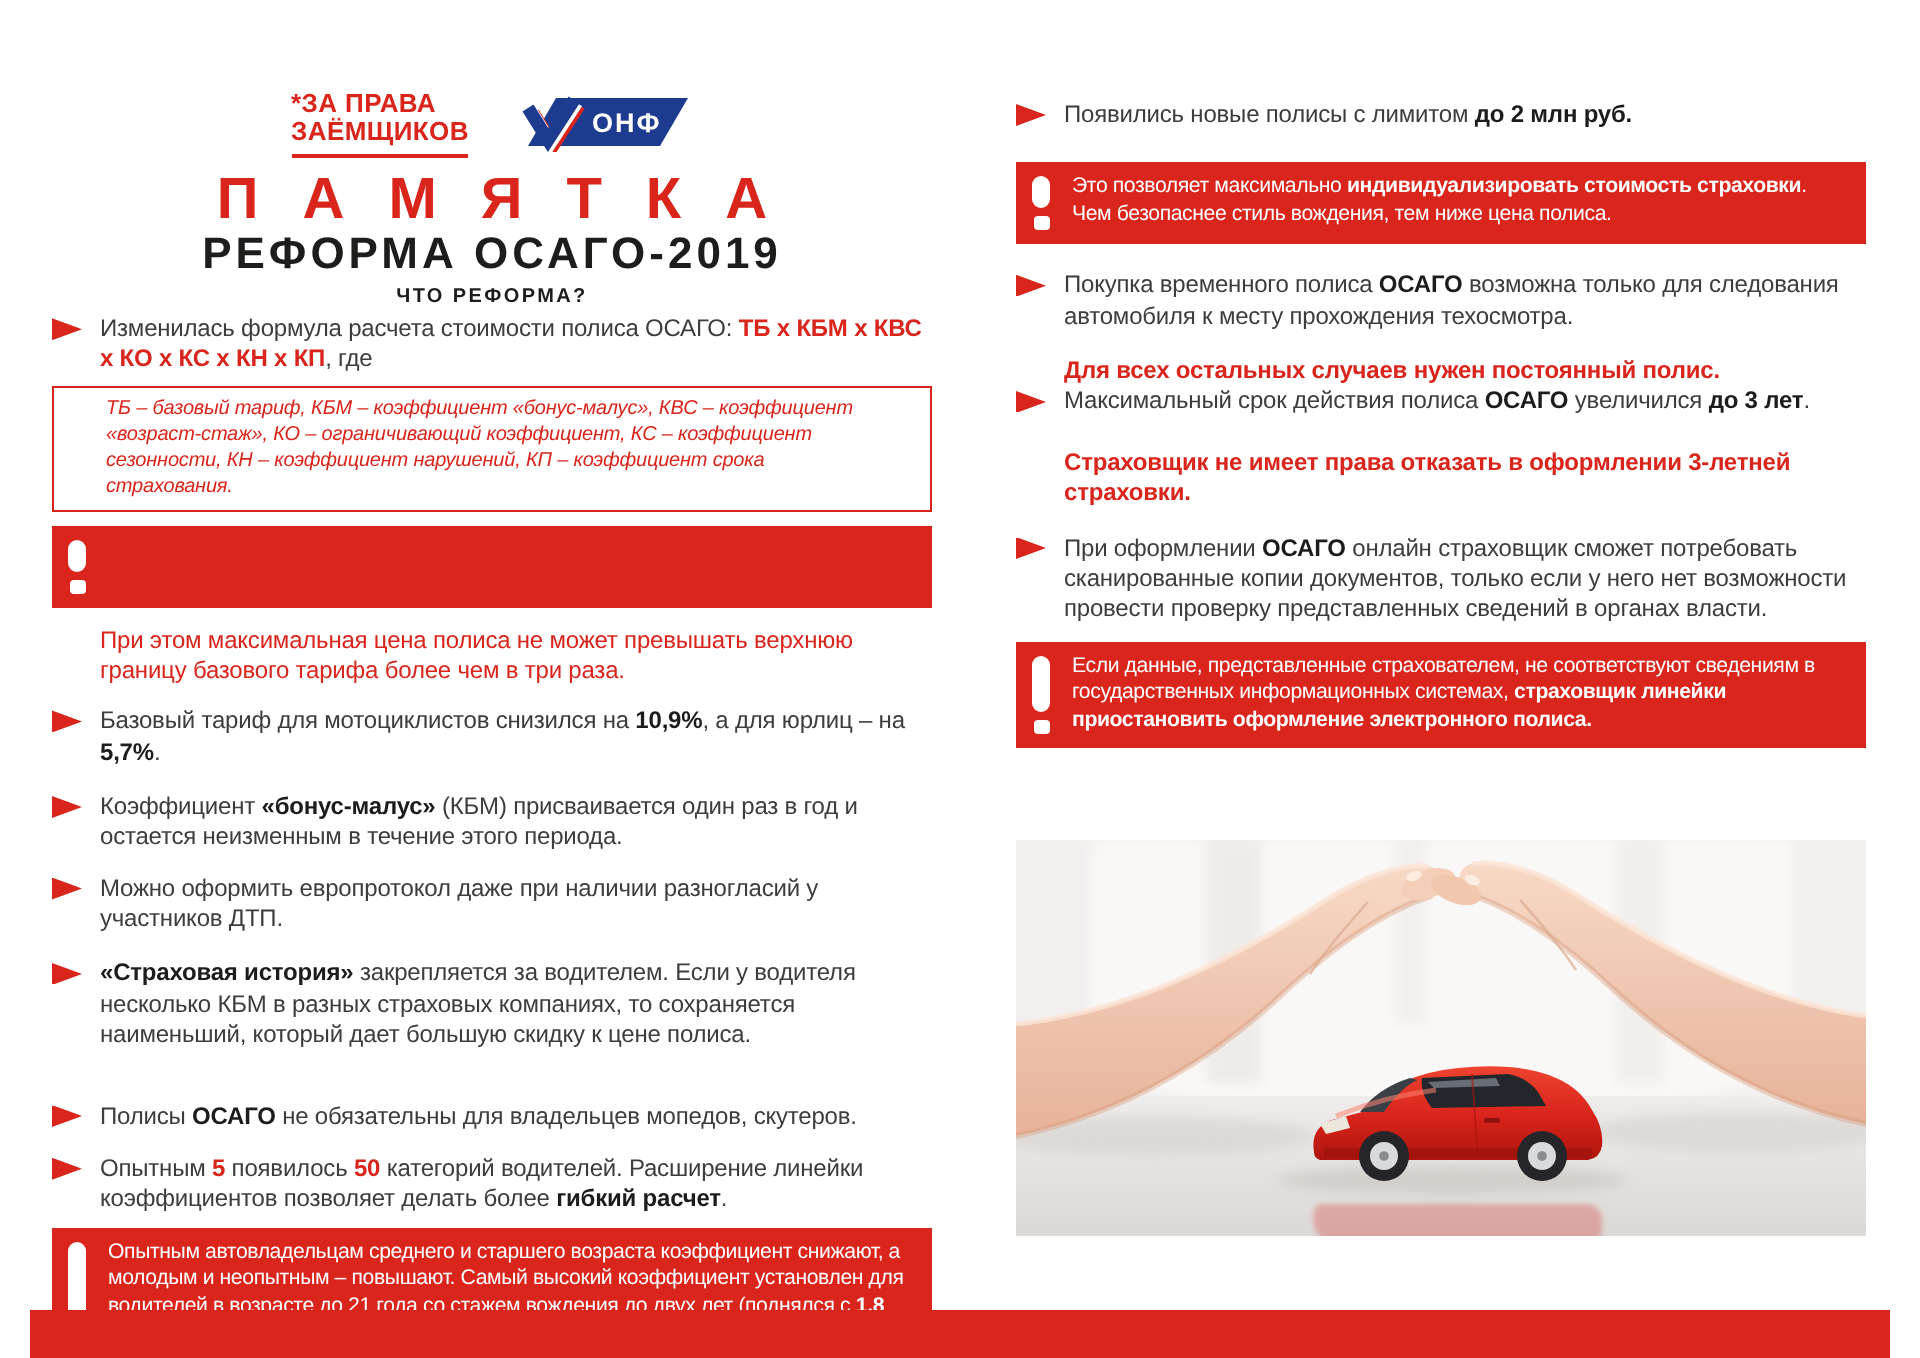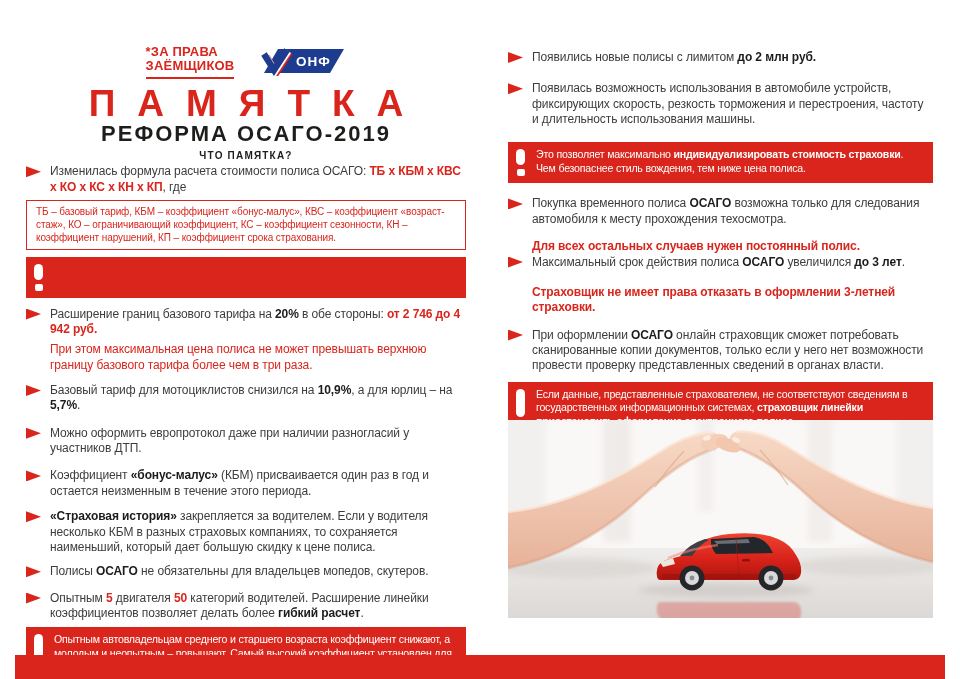--- a/index.html
+++ b/index.html
@@ -14,31 +14,31 @@
 
   
   .col-left{position:absolute;left:26px;top:0;width:440px;}
   .col-right{position:absolute;left:508px;top:0;width:425px;}
 
   
   .logos{display:flex;justify-content:center;align-items:flex-start;gap:26px;margin-top:45px;height:32px;}
   .zpz{color:var(--red);font-weight:700;font-size:13px;line-height:1.1;letter-spacing:.2px;}
   .zpz-underline{height:2px;background:var(--red);margin-top:3px;}
   .onf{width:86px;height:30px;margin-top:1px;}
-  .title{color:var(--red);font-size:37px;font-weight:700;line-height:.9;letter-spacing:22px;padding-left:22px;text-align:center;margin-top:10px;}
+  .title{color:var(--red);font-size:29px;font-weight:700;line-height:.9;letter-spacing:22px;padding-left:22px;text-align:center;margin-top:10px;}
   .subtitle{color:#1d1d1b;font-size:22px;font-weight:700;line-height:1;letter-spacing:2px;text-align:center;margin-top:3px;}
   .tagline{color:#1d1d1b;font-size:10px;font-weight:700;letter-spacing:1.2px;text-align:center;margin-top:4px;line-height:13px;}
 
   
   .txt{font-size:12px;line-height:1.28;letter-spacing:-.1px;color:var(--ink);}
   .item{display:flex;align-items:flex-start;}
   .arrow{flex:0 0 15px;height:11px;margin:2px 9px 0 0;background:var(--red);
          clip-path:polygon(0 0,100% 50%,0 100%);}
   .note{padding-left:24px;}
-  .outline-box{border:1px solid var(--red);padding:4px 9px;}
+  .outline-box{border:1px solid var(--red);padding:4px 26px;font-style:italic;}
   .outline-box .txt{font-size:10px;line-height:1.32;color:var(--red);letter-spacing:-.1px;}
   .alert{background:var(--red);display:flex;align-items:stretch;padding:6px 12px 6px 8px;}
   .alert .txt{color:#fff;font-size:10.6px;letter-spacing:-.2px;line-height:1.3;}
   .excl{flex:0 0 9px;display:flex;flex-direction:column;align-items:center;margin:1px 11px 1px 0;}
   .excl-bar{width:9px;flex:1;min-height:16px;background:#fff;border-radius:4.5px;}
   .excl-dot{width:8px;height:7px;background:#fff;border-radius:2px;margin-top:4px;}
 
   
   .sg-p{}
   .sg-b{font-weight:700;color:var(--ink-b);}
@@ -69,96 +69,88 @@
           <path d="M4,8 L14,24 L27,4" stroke="#d9251c" stroke-width="6.5" fill="none" transform="translate(2.6,2.6)"></path>
           <path d="M4,8 L14,24 L27,4" stroke="#ffffff" stroke-width="6.5" fill="none" transform="translate(1.3,1.3)"></path>
           <path d="M4,8 L14,24 L27,4" stroke="#1e3c8f" stroke-width="6.5" fill="none"></path>
         </g>
         <text x="36" y="20" fill="#ffffff" font-size="13.5" font-weight="bold" letter-spacing="1" font-family="Liberation Sans, DejaVu Sans, sans-serif">ОНФ</text>
       </svg>
     </div>
 
     <h1 class="title">ПАМЯТКА</h1>
     <h2 class="subtitle">РЕФОРМА ОСАГО-2019</h2>
-    <div class="tagline">ЧТО ПАМЯТКА?</div>
+    <div class="tagline">ЧТО РЕФОРМА?</div>
 
     <div class="item" style="margin:2px 0 5px 0">
       <span class="arrow"></span>
       <p class="txt"><span class="sg-p">Изменилась формула расчета стоимости полиса ОСАГО: </span><span class="sg-rb">ТБ х КБМ х КВС х КО х КС х КН х КП</span><span class="sg-p">, где</span></p>
     </div>
 
     <div class="outline-box" style="margin-bottom:7px">
       <p class="txt"><span class="sg-p">ТБ – базовый тариф, КБМ – коэффициент «бонус-малус», КВС – коэффициент «возраст-стаж», КО – ограничивающий коэффициент, КС – коэффициент сезонности, КН – коэффициент нарушений, КП – коэффициент срока страхования.</span></p>
     </div>
 
     <div class="alert" style="margin-bottom:9px">
       <span class="excl">
           <span class="excl-bar"></span>
           <span class="excl-dot"></span>
         </span>
     </div>
 
-    <div class="item" style="margin-bottom:5px">
-      <span class="arrow"></span>
-      <p class="txt"><span class="sg-p">Расширение границ базового тарифа на </span><span class="sg-b">20%</span><span class="sg-p"> в обе стороны: </span><span class="sg-rb">от 2 746 до 4 942 руб.</span></p>
-    </div>
 
     <p class="txt note" style="margin-bottom:10px"><span class="sg-r">При этом максимальная цена полиса не может превышать верхнюю границу базового тарифа более чем в три раза.</span></p>
 
     <div class="item" style="margin-bottom:12px">
       <span class="arrow"></span>
       <p class="txt"><span class="sg-p">Базовый тариф для мотоциклистов снизился на </span><span class="sg-b">10,9%</span><span class="sg-p">, а для юрлиц – на </span><span class="sg-b">5,7%</span><span class="sg-p">.</span></p>
     </div>
 
+    <div class="item" style="margin-bottom:10px">
+      <span class="arrow"></span>
+      <p class="txt"><span class="sg-p">Коэффициент </span><span class="sg-b">«бонус-малус»</span><span class="sg-p"> (КБМ) присваивается один раз в год и остается неизменным в течение этого периода.</span></p>
+    </div>
+
     <div class="item" style="margin-bottom:12px">
       <span class="arrow"></span>
       <p class="txt"><span class="sg-p">Можно оформить европротокол даже при наличии разногласий у участников ДТП.</span></p>
     </div>
 
-    <div class="item" style="margin-bottom:10px">
-      <span class="arrow"></span>
-      <p class="txt"><span class="sg-p">Коэффициент </span><span class="sg-b">«бонус-малус»</span><span class="sg-p"> (КБМ) присваивается один раз в год и остается неизменным в течение этого периода.</span></p>
-    </div>
-
-    <div class="item" style="margin-bottom:9px">
+    <div class="item" style="margin-bottom:25px">
       <span class="arrow"></span>
       <p class="txt"><span class="sg-b">«Страховая история»</span><span class="sg-p"> закрепляется за водителем. Если у водителя несколько КБМ в разных страховых компаниях, то сохраняется наименьший, который дает большую скидку к цене полиса.</span></p>
     </div>
 
     <div class="item" style="margin-bottom:11px">
       <span class="arrow"></span>
       <p class="txt"><span class="sg-p">Полисы </span><span class="sg-b">ОСАГО</span><span class="sg-p"> не обязательны для владельцев мопедов, скутеров.</span></p>
     </div>
 
     <div class="item" style="margin-bottom:6px">
       <span class="arrow"></span>
-      <p class="txt"><span class="sg-p">Опытным </span><span class="sg-rb">5</span><span class="sg-p"> двигателя </span><span class="sg-rb">50</span><span class="sg-p"> категорий водителей. Расширение линейки коэффициентов позволяет делать более </span><span class="sg-b">гибкий расчет</span><span class="sg-p">.</span></p>
+      <p class="txt"><span class="sg-p">Опытным </span><span class="sg-rb">5</span><span class="sg-p"> появилось </span><span class="sg-rb">50</span><span class="sg-p"> категорий водителей. Расширение линейки коэффициентов позволяет делать более </span><span class="sg-b">гибкий расчет</span><span class="sg-p">.</span></p>
     </div>
 
     <div class="alert">
       <span class="excl">
           <span class="excl-bar"></span>
           <span class="excl-dot"></span>
         </span>
       <p class="txt"><span class="sg-p">Опытным автовладельцам среднего и старшего возраста коэффициент снижают, а молодым и неопытным – повышают. Самый высокий коэффициент установлен для водителей в возрасте до 21 года со стажем вождения до двух лет (поднялся с </span><span class="sg-b">1,8 до 1,87</span><span class="sg-p">).</span></p>
     </div>
 
   </div>
 
   <div class="col-right">
 
     <div class="item" style="margin-top:50px;margin-bottom:16px">
       <span class="arrow"></span>
       <p class="txt"><span class="sg-p">Появились новые полисы с лимитом </span><span class="sg-b">до 2 млн руб.</span></p>
     </div>
 
-    <div class="item" style="margin-bottom:15px">
-      <span class="arrow"></span>
-      <p class="txt"><span class="sg-p">Появилась возможность использования в автомобиле устройств, фиксирующих скорость, резкость торможения и перестроения, частоту и длительность использования машины.</span></p>
-    </div>
 
     <div class="alert" style="margin-bottom:13px">
       <span class="excl">
           <span class="excl-bar"></span>
           <span class="excl-dot"></span>
         </span>
       <p class="txt"><span class="sg-p">Это позволяет максимально </span><span class="sg-b">индивидуализировать стоимость страховки</span><span class="sg-p">. Чем безопаснее стиль вождения, тем ниже цена полиса.</span></p>
     </div>
 
     <div class="item" style="margin-bottom:12px">

